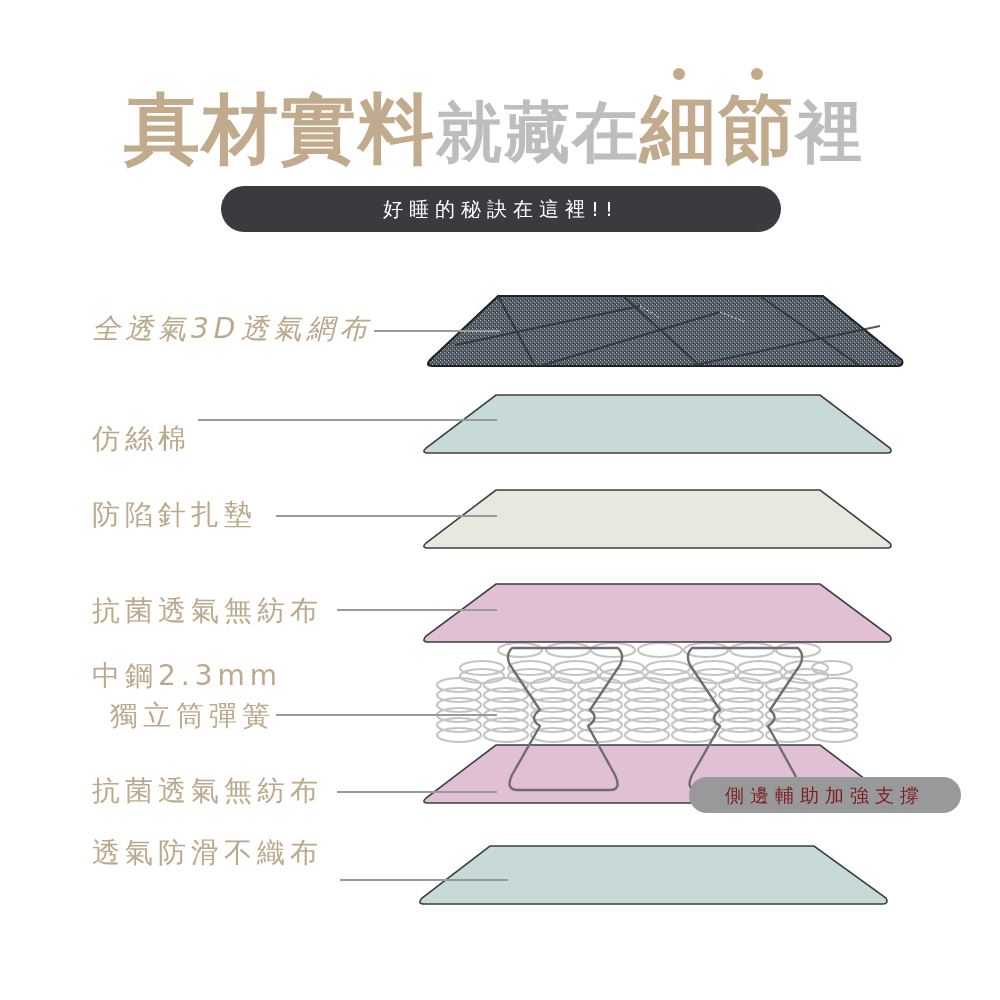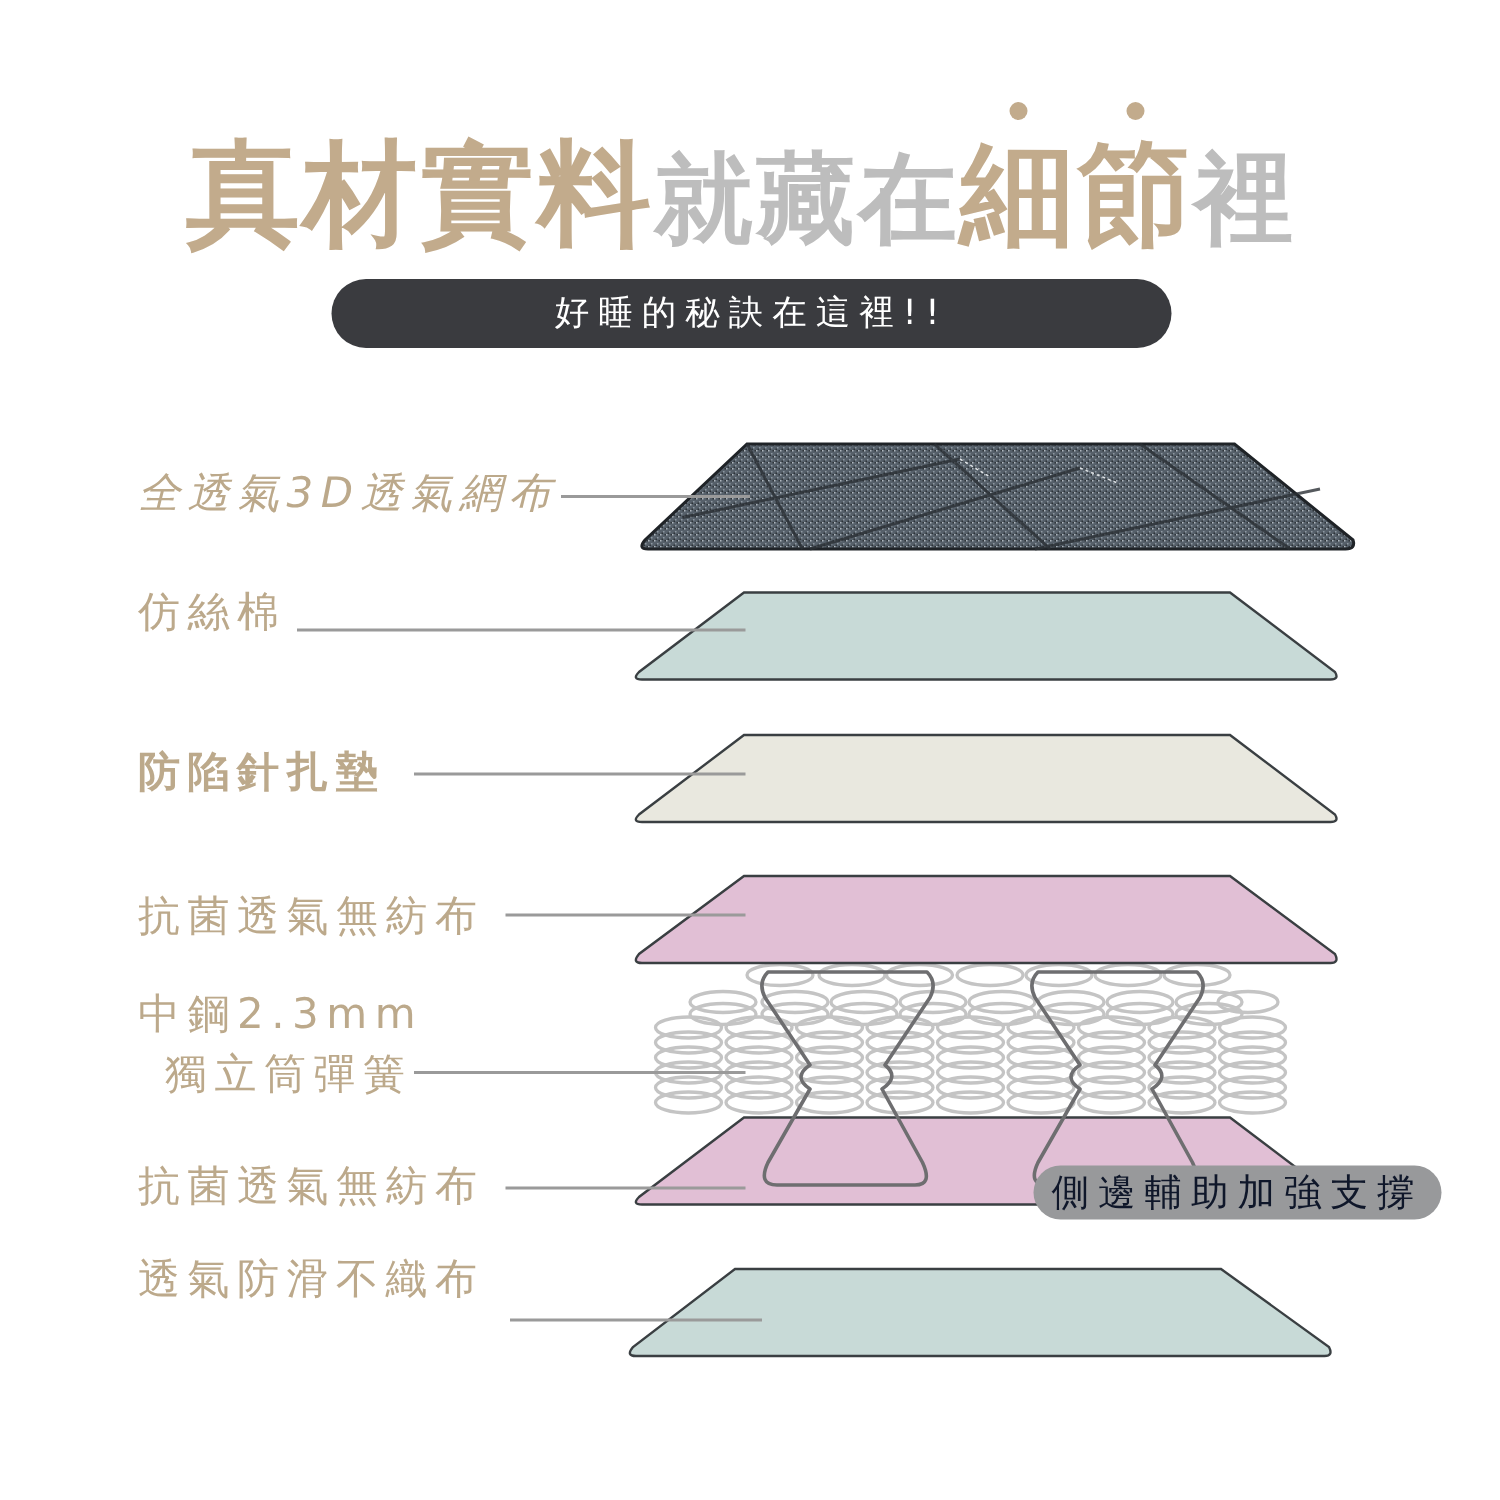--- a/index.html
+++ b/index.html
@@ -3,25 +3,25 @@
 <meta charset="utf-8">
 <style>
   html,body{margin:0;padding:0;background:#ffffff;}
   body{width:1000px;height:1000px;position:relative;overflow:hidden;font-family:"DejaVu Sans","Liberation Sans",sans-serif;}
   .title{position:absolute;top:84px;left:0;width:988px;text-align:center;font-size:76px;font-weight:bold;line-height:90px;letter-spacing:2px;white-space:nowrap;}
   .title span{display:inline-block;}
   .t-gold{color:#c2ab8c;}
   .t-gray{color:#bdbdbd;font-size:66px;}
   .dotted{position:relative;}
   .dotted::before{content:"";position:absolute;top:-16px;left:50%;margin-left:-6px;width:12px;height:12px;border-radius:50%;background:#c2ab8c;}
-  .pill{position:absolute;left:221px;top:186px;width:560px;height:46px;border-radius:23px;background:#3a3b3f;color:#ffffff;font-size:23px;letter-spacing:6px;text-align:center;line-height:46px;}
+  .pill{position:absolute;left:221px;top:186px;width:560px;height:46px;border-radius:23px;background:#3a3b3f;color:#ffffff;font-size:20px;letter-spacing:6px;text-align:center;line-height:46px;}
   .label{position:absolute;color:#bca98b;font-size:28px;letter-spacing:5px;line-height:34px;white-space:nowrap;}
   .leader{position:absolute;height:2px;background:#9a9a9a;}
   svg.diagram{position:absolute;left:0;top:0;}
-  .badge{position:absolute;left:689px;top:777px;width:272px;height:36px;border-radius:18px;background:#98999b;color:#0f172a;font-size:25px;letter-spacing:6px;line-height:36px;text-align:center;}
+  .badge{position:absolute;left:689px;top:777px;width:272px;height:36px;border-radius:18px;background:#98999b;color:#7f1d1d;font-size:19px;letter-spacing:6px;line-height:36px;text-align:center;}
 </style>
 </head>
 <body>
 
 <div class="title">
   <span class="t-gold">真材實料</span><span class="t-gray"> 就藏在</span><span class="t-gold dotted">細</span><span class="t-gold dotted">節</span><span class="t-gray">裡</span>
 </div>
 
 <div class="pill">好睡的秘訣在這裡!!</div>
 
@@ -104,24 +104,24 @@
     <path d="M512,648 Q505,655 510,665 L540,710 Q528,718 540,726 L512,775 Q505,790 518,790 L610,790 Q622,790 615,775 L588,726 Q600,718 590,710 L620,665 Q625,655 618,648 Z"></path>
     <path d="M692,648 Q685,655 690,665 L720,710 Q708,718 720,726 L692,775 Q685,790 698,790 L790,790 Q802,790 795,775 L768,726 Q780,718 770,710 L800,665 Q805,655 798,648 Z"></path>
   </g>
 
   <path d="M490,846 L814,846 L886,898 Q889,904 883,904 L424,904 Q417,904 422,898 Z" fill="#c8dad7" stroke="#3a3f42" stroke-width="1.6"></path>
 </svg>
 
 <div class="label" style="left:92px;top:312px;font-style:italic;">全透氣3D透氣網布</div>
 <div class="leader" style="left:374px;top:330px;width:126px;"></div>
 
-<div class="label" style="left:92px;top:391px;">仿絲棉</div>
+<div class="label" style="left:92px;top:422px;">仿絲棉</div>
 <div class="leader" style="left:198px;top:419px;width:299px;"></div>
 
-<div class="label" style="left:92px;top:498px;font-weight:bold;">防陷針扎墊</div>
+<div class="label" style="left:92px;top:498px;">防陷針扎墊</div>
 <div class="leader" style="left:276px;top:515px;width:221px;"></div>
 
 <div class="label" style="left:92px;top:594px;">抗菌透氣無紡布</div>
 <div class="leader" style="left:337px;top:609px;width:160px;"></div>
 
 <div class="label" style="left:92px;top:659px;">中鋼2.3mm</div>
 <div class="label" style="left:92px;top:699px;margin-left:18px;">獨立筒彈簧</div>
 <div class="leader" style="left:276px;top:714px;width:221px;"></div>
 
 <div class="label" style="left:92px;top:774px;">抗菌透氣無紡布</div>

